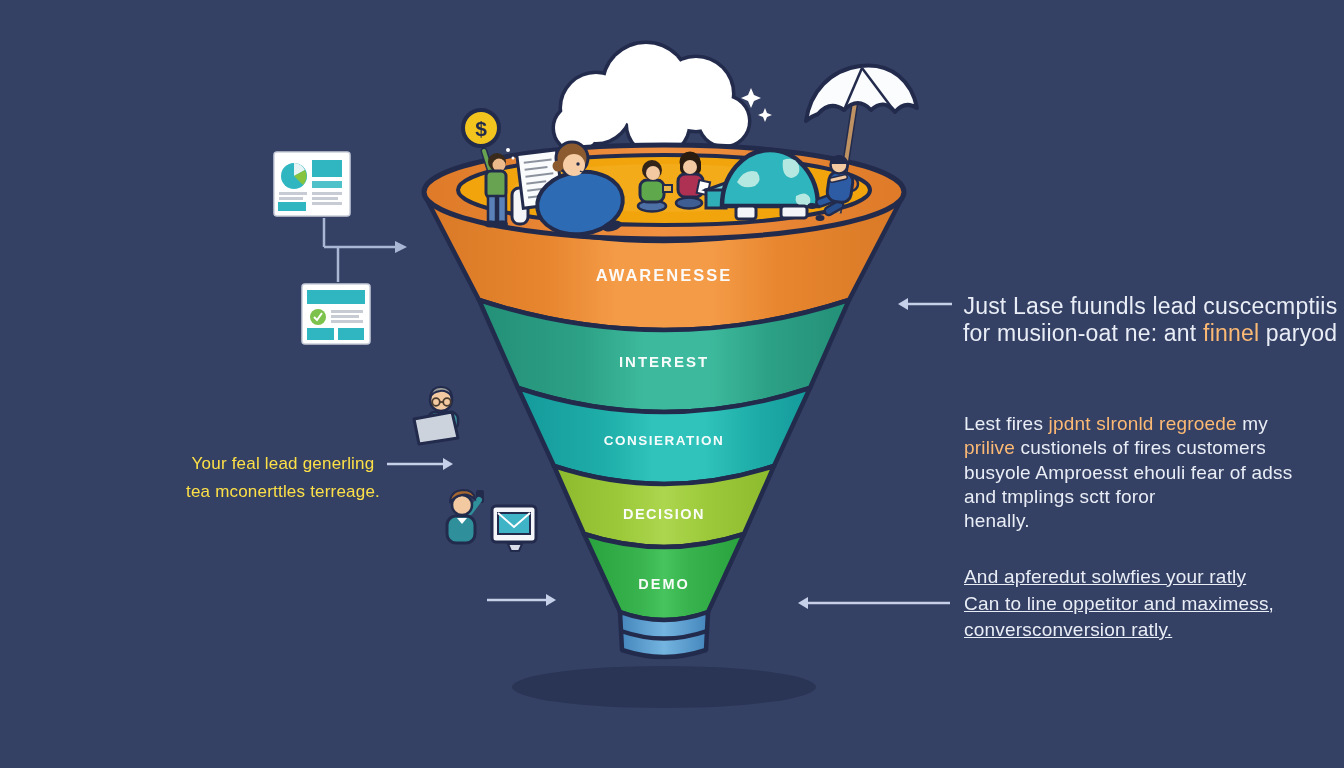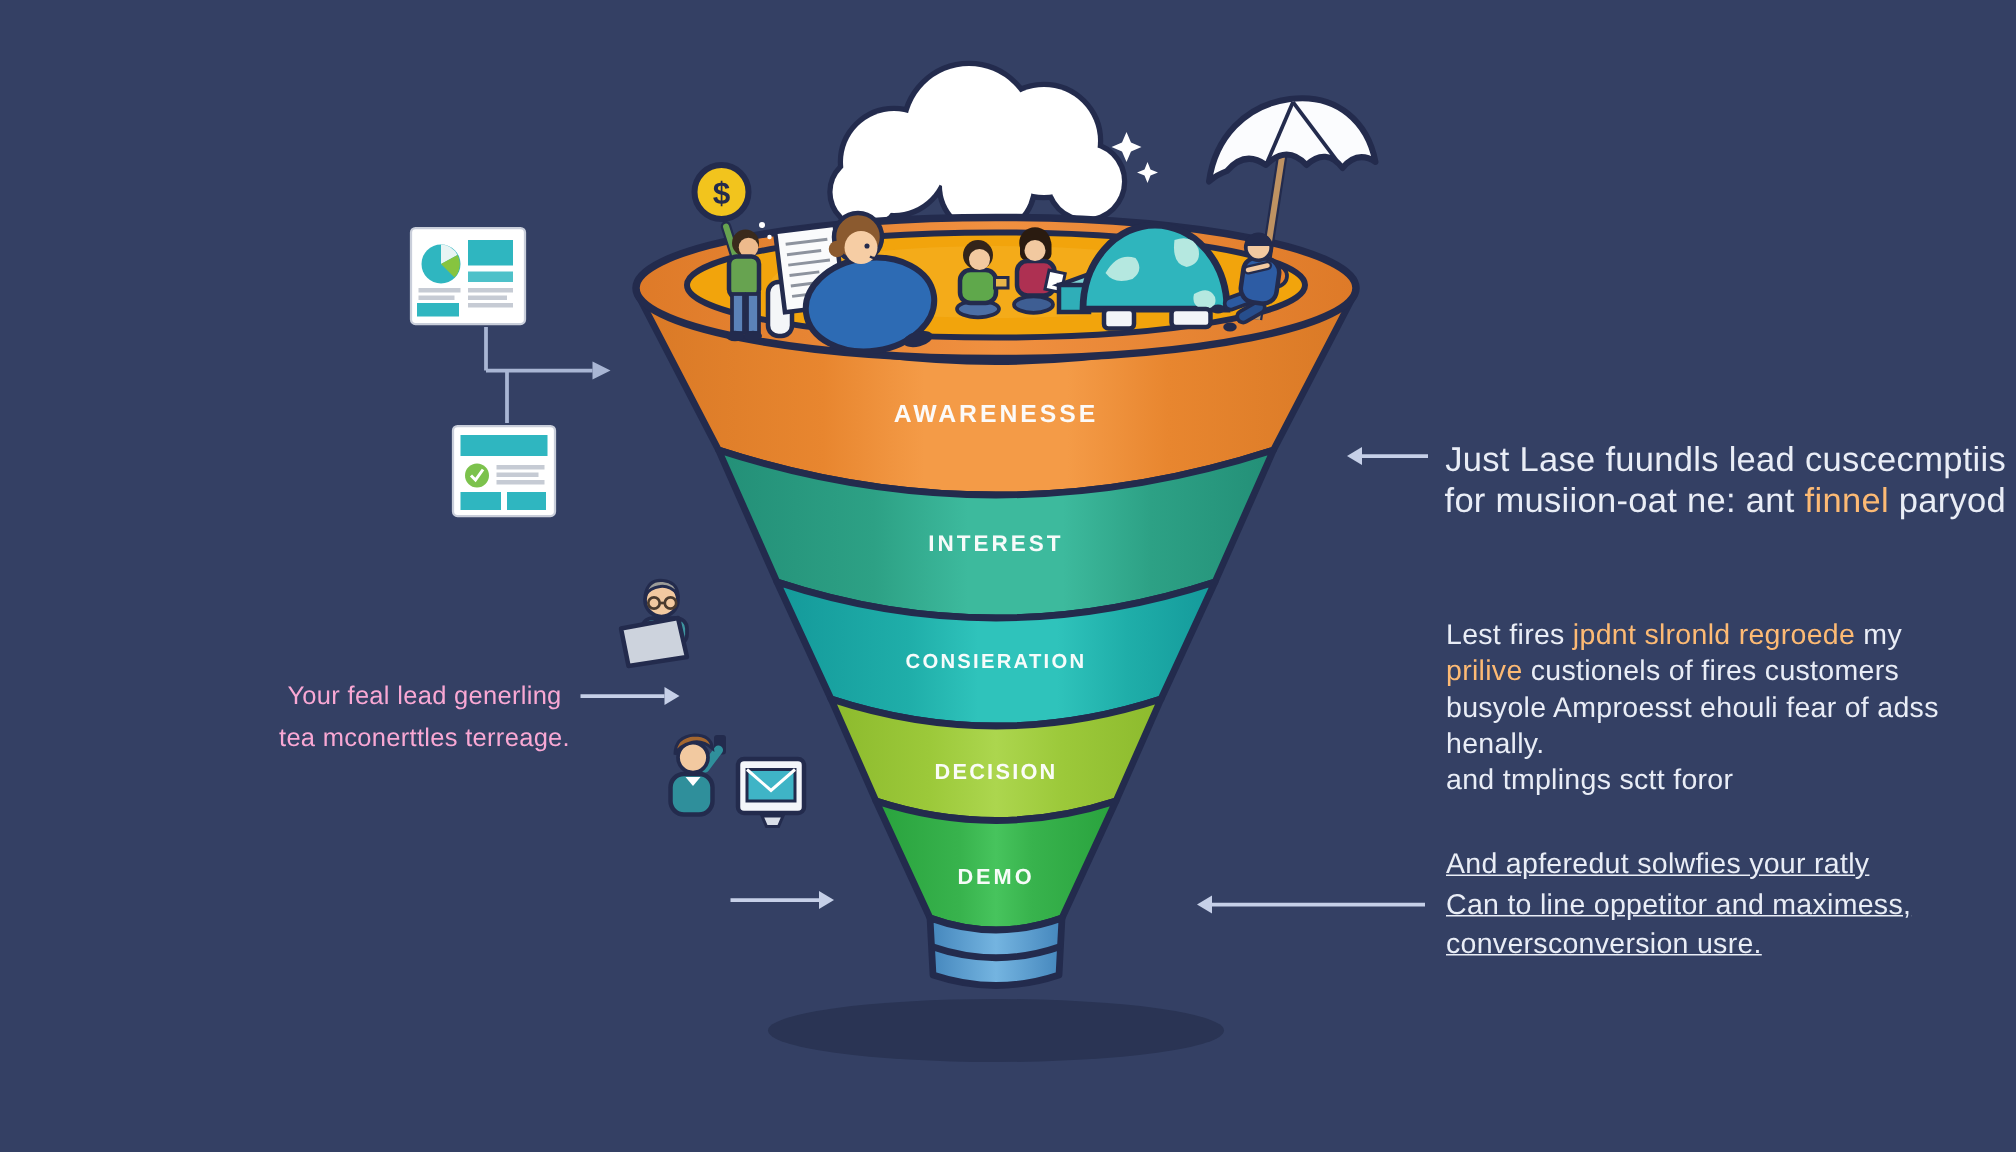--- a/index.html
+++ b/index.html
@@ -13,21 +13,21 @@
   #scene{position:absolute;left:0;top:0;}
   .flabel{
     fill:#FDFEFE;
     font-family:"Liberation Sans",sans-serif;
     font-weight:700;
     opacity:.97;
   }
   .ann{position:absolute;color:#E9EDF6;letter-spacing:.2px;}
   .ann .line{white-space:nowrap;}
   .ann .hl{color:#fdba74;}
-  .ann-left{color:#f9a8d4;text-align:center;}
+  .ann-left{color:#fde047;text-align:center;}
   #left-ann-1{left:178px;top:450px;width:210px;font-size:17px;line-height:28px;}
   #left-ann-2{left:306px;top:571px;width:188px;font-size:16.5px;line-height:24.5px;}
   #right-ann-1{left:963px;top:293px;font-size:23px;line-height:26.5px;text-align:right;}
   #right-ann-2{left:964px;top:412px;font-size:19px;line-height:24.3px;}
   #right-ann-3{left:964px;top:564px;font-size:19px;line-height:26.5px;text-decoration:underline;}
 </style>
 </head>
 <body>
 
 <div id="stage">
@@ -310,23 +310,23 @@
 
   <div class="ann" id="right-ann-1">
     <div class="line"><span>Just Lase fuundls lead cuscecmptiis</span></div>
     <div class="line"><span>for musiion-oat ne: ant </span><span class="hl">finnel</span><span> paryod</span></div>
   </div>
 
   <div class="ann" id="right-ann-2">
     <div class="line"><span>Lest fires </span><span class="hl">jpdnt slronld regroede</span><span> my</span></div>
     <div class="line"><span class="hl">prilive</span><span> custionels of fires customers</span></div>
     <div class="line"><span>busyole Amproesst ehouli fear of adss</span></div>
+    <div class="line"><span>and tmplings sctt foror</span></div>
     <div class="line"><span>henally.</span></div>
-    <div class="line"><span>and tmplings sctt foror</span></div>
   </div>
 
   <div class="ann" id="right-ann-3">
     <div class="line"><span>And apferedut solwfies your ratly</span></div>
     <div class="line"><span>Can to line oppetitor and maximess,</span></div>
-    <div class="line"><span>conversconversion usre.</span></div>
+    <div class="line"><span>conversconversion ratly.</span></div>
   </div>
 
 </div>
 
 </body></html>

